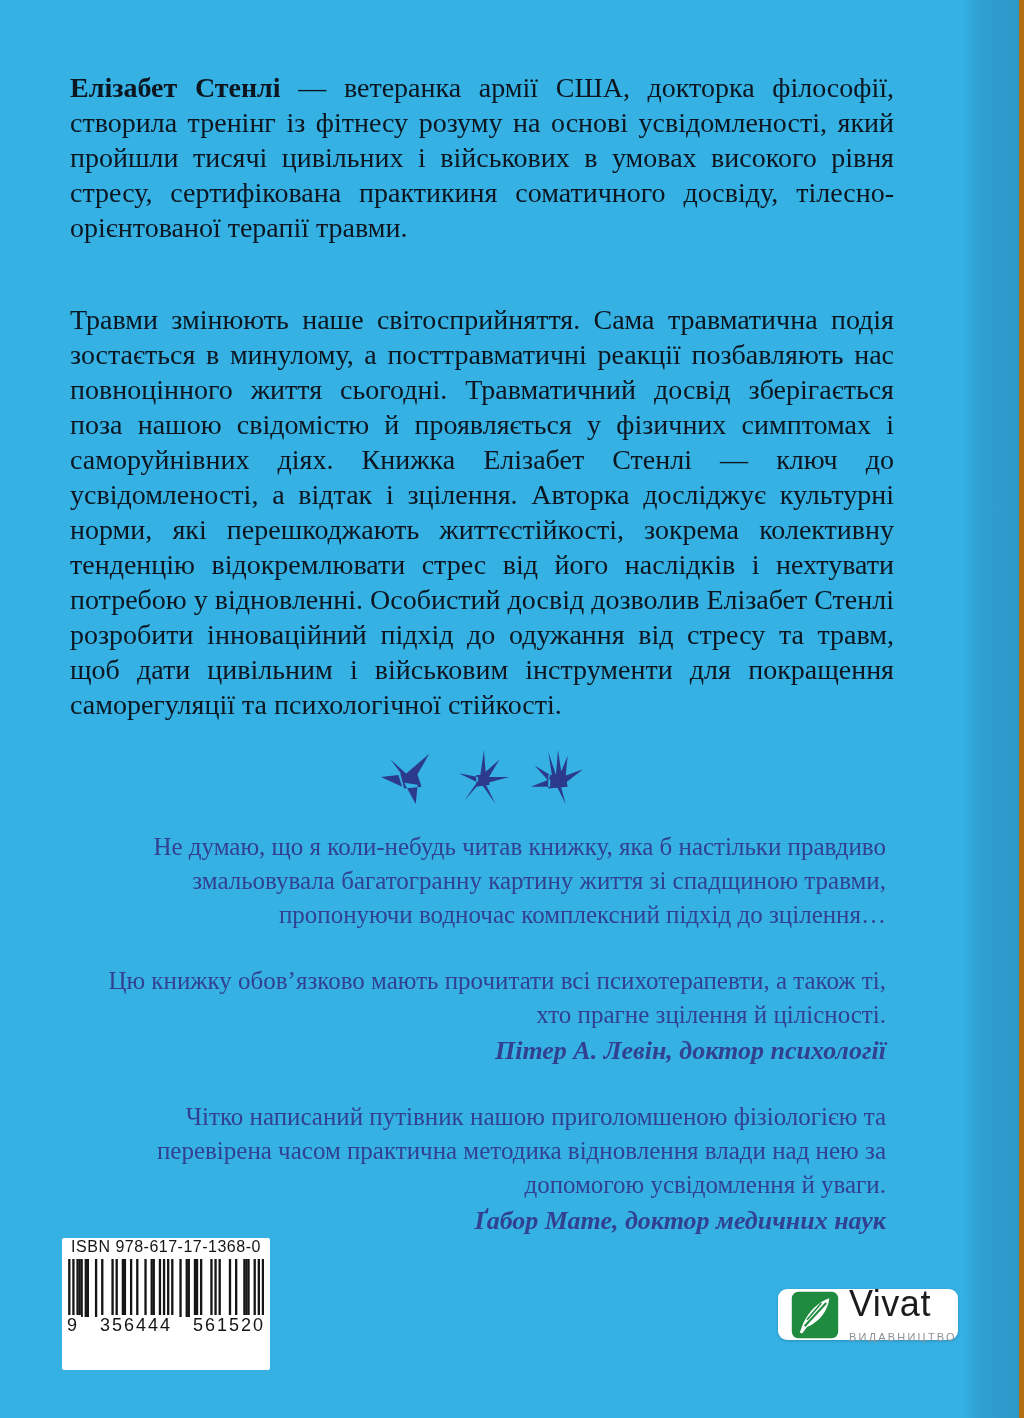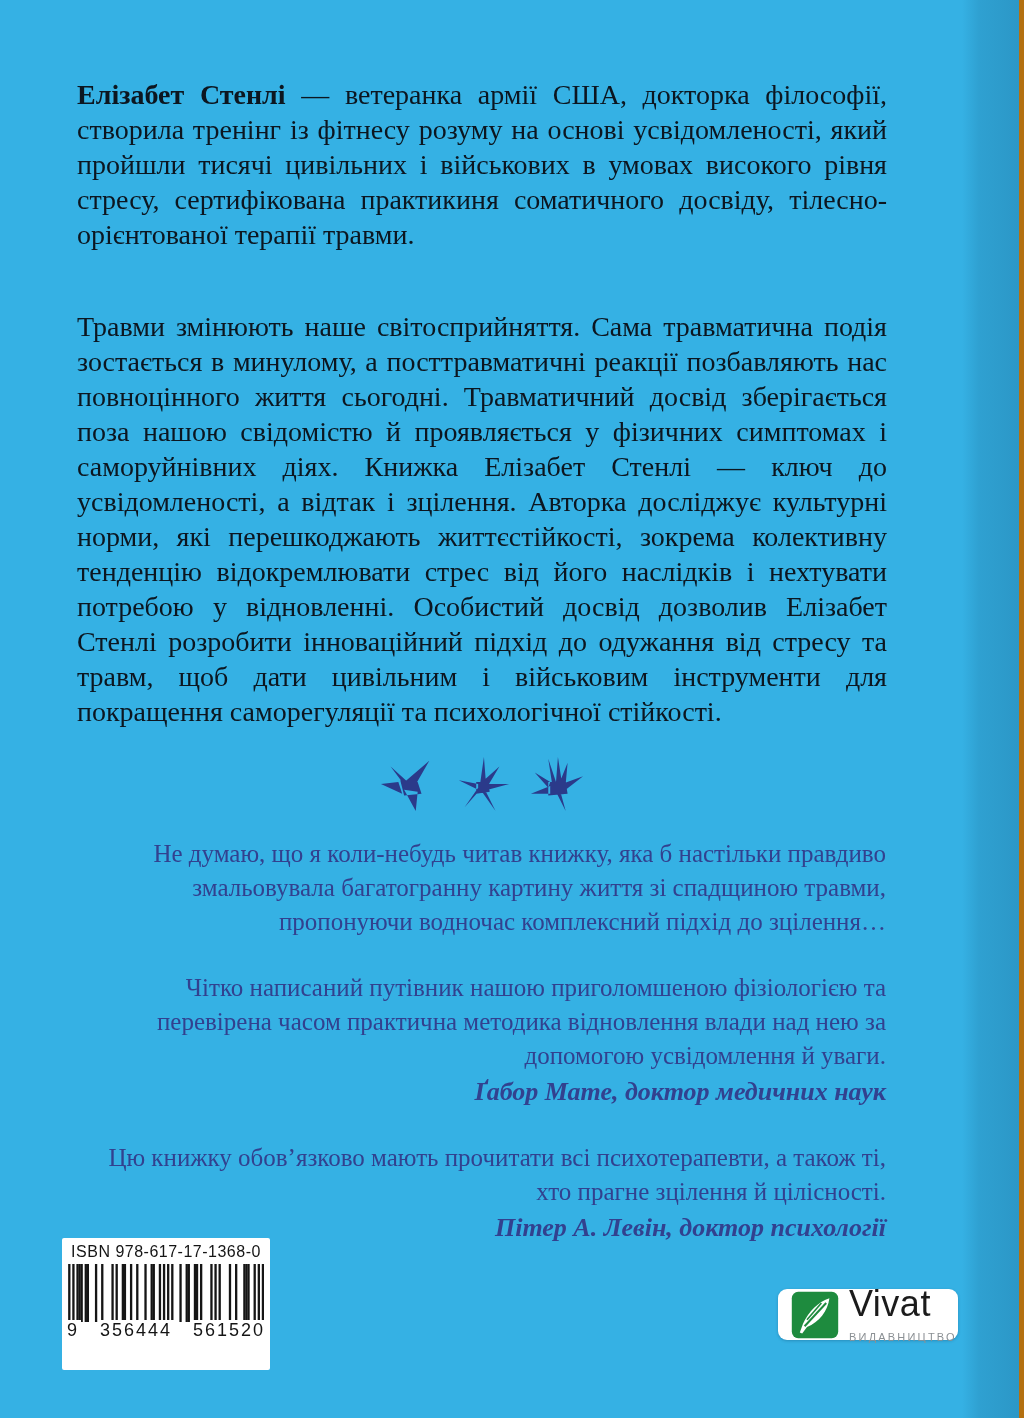--- a/index.html
+++ b/index.html
@@ -14,21 +14,21 @@
     position:absolute;top:0;right:5px;width:57px;height:100%;
     background:linear-gradient(to right, rgba(10,60,95,0) 0%, rgba(10,60,95,.14) 30%, rgba(10,60,95,.22) 100%);
   }
   .page-edge{
     position:absolute;top:0;right:0;width:5px;height:100%;
     background:var(--c-page_edge,#b4700f);
   }
 
   .content{position:absolute;left:62px;top:62px;width:840px;}
   .bio,.description{
-    margin:15px;color:var(--c-body_text,#0c1620);
+    margin:8px;color:var(--c-body_text,#0c1620);
     font-size:28px;line-height:35px;text-align:justify;
   }
   .bio{margin-bottom:57px;}
   .bio .author{font-weight:bold;}
 
   .stars{
     display:flex;justify-content:center;align-items:center;gap:16px;
     margin:24px auto 20px;height:62px;width:220px;
   }
   .stars svg{display:block;}
@@ -39,21 +39,21 @@
     margin:22px 16px 0;
   }
   .quote + .quote{margin-top:32px;}
   .quote .attr{
     display:block;font-weight:bold;font-style:italic;font-size:26px;margin-top:2px;
   }
 
   .barcode-panel{
     position:absolute;left:62px;top:1238px;width:208px;height:132px;
     background:#fff;border-radius:2px;box-sizing:border-box;
-    display:flex;flex-direction:column;align-items:center;padding-top:5px;
+    display:flex;flex-direction:column;align-items:center;
     font-family:"Liberation Sans", sans-serif;color:#151515;
   }
   .isbn{font-size:16px;letter-spacing:.5px;white-space:nowrap;}
   .bars{margin-top:3px;width:196px;height:72px;fill:#151515;}
   .digits{
     width:204px;display:flex;justify-content:space-between;
     margin-top:-16px;font-size:18px;padding:0 1px;box-sizing:border-box;
     background:transparent;
   }
   .digits span{background:#fff;padding:0 2px;letter-spacing:2px;}
@@ -94,27 +94,27 @@
       <svg width="58" height="60" viewBox="0 0 60 60">
         <path d="M22 28 L40 28 L42 40 L22 42 Z M26 30 L22 4 L30 28 Z M30 28 L32 2 L36 28 Z M34 28 L42 8 L40 30 Z M36 30 L58 22 L40 36 Z M34 36 L40 58 L30 38 Z M24 32 L4 40 L24 40 Z M24 28 L8 18 L22 34 Z" fill="#2b3a8a"></path>
       </svg>
     </div>
 
     <div class="quote">
       <span>Не думаю, що я коли-небудь читав книжку, яка б настільки правдиво змальовувала багатогранну картину життя зі спадщиною травми, пропонуючи водночас комплексний підхід до зцілення…</span>
     </div>
 
     <div class="quote">
-      <span>Чітко написаний путівник нашою приголомшеною фізіологією та перевірена часом практична методика відновлення влади над нею за допомогою усвідомлення й уваги.</span>
-      <span class="attr">Ґабор Мате, доктор медичних наук</span>
+      <span>Цю книжку обов’язково мають прочитати всі психотерапевти, а також ті, хто прагне зцілення й цілісності.</span>
+      <span class="attr">Пітер А. Левін, доктор психології</span>
     </div>
 
     <div class="quote">
-      <span>Цю книжку обов’язково мають прочитати всі психотерапевти, а також ті, хто прагне зцілення й цілісності.</span>
-      <span class="attr">Пітер А. Левін, доктор психології</span>
+      <span>Чітко написаний путівник нашою приголомшеною фізіологією та перевірена часом практична методика відновлення влади над нею за допомогою усвідомлення й уваги.</span>
+      <span class="attr">Ґабор Мате, доктор медичних наук</span>
     </div>
 
   </div>
 
   <div class="barcode-panel">
     <div class="isbn">ISBN 978-617-17-1368-0</div>
     <svg class="bars" xmlns="http://www.w3.org/2000/svg" viewBox="0 0 195.70000000000002 72">
         <rect x="0.00" y="0" width="2.31" height="72"></rect>
         <rect x="4.12" y="0" width="2.31" height="72"></rect>
         <rect x="8.24" y="0" width="2.31" height="58"></rect>

